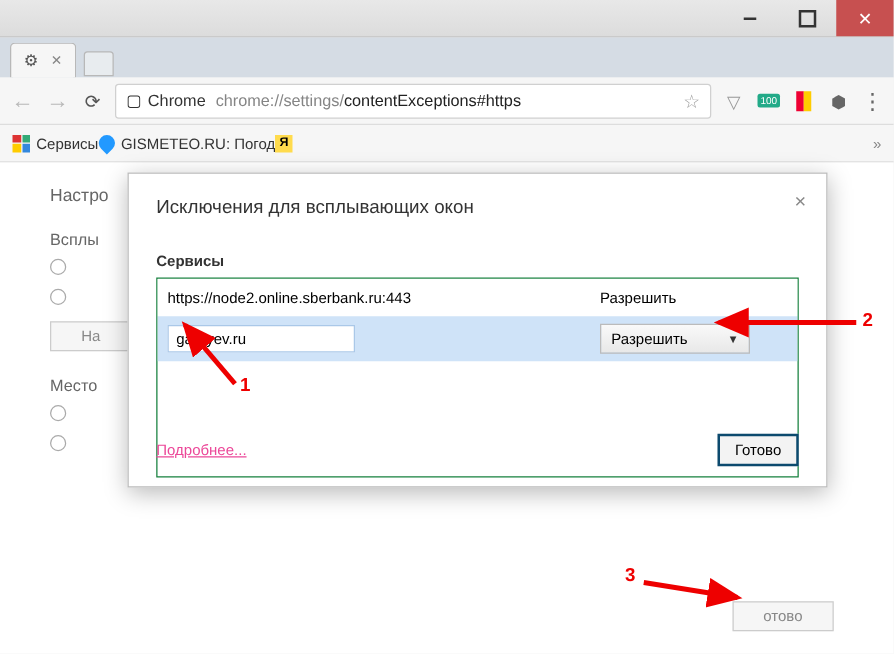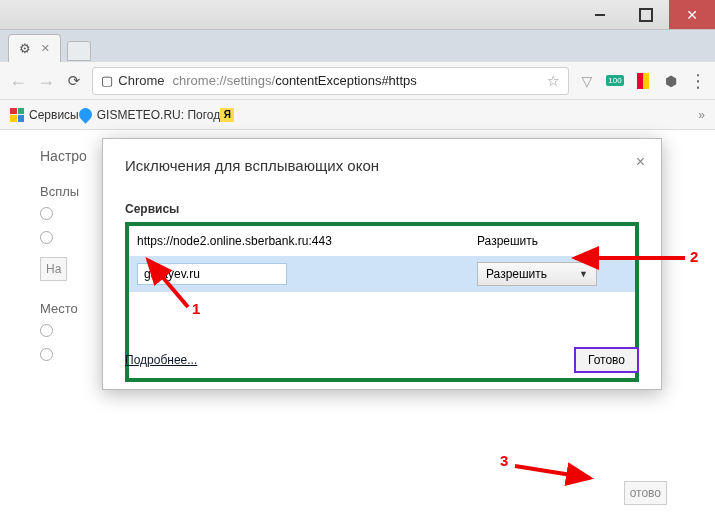--- a/index.html
+++ b/index.html
@@ -43,42 +43,42 @@
   .drop{width:13px;height:13px;border-radius:50% 50% 50% 0;background:#29f;transform:rotate(-45deg);}
   .ysq{width:14px;height:14px;background:#ffdb4d;display:flex;align-items:center;justify-content:center;font-size:10px;font-weight:bold;color:#000;}
   .rsq{width:14px;height:14px;background:#e03030;border-radius:2px;}
 
   
   .content{ position:absolute; top:130px; left:0; right:0; bottom:0; background:#fff;}
   .settings-bg{ position:absolute; inset:0; padding:18px 40px; color:#888; font-size:13px;}
   .settings-bg h3{ font-size:14px; color:#666; font-weight:normal; margin-bottom:14px;}
   .settings-bg .sect{ margin-top:20px; color:#666; font-size:13px;}
   .settings-bg .radio{ width:13px;height:13px;border:1px solid #aaa;border-radius:50%;display:inline-block;margin-right:8px;margin-top:8px;}
-  .settings-bg .btn-ghost{ display:inline-block; border:1px solid #ccc; padding:4px 5px; font-size:12px; background:#f6f6f6; margin-top:10px; color:#888;}
+  .settings-bg .btn-ghost{ display:inline-block; border:1px solid #ccc; padding:4px 24px; font-size:12px; background:#f6f6f6; margin-top:10px; color:#888;}
   .btn-ghost.br{ position:absolute; right:48px; bottom:18px;}
 
   
   .modal{ position:absolute; top:8px; left:102px; width:560px; height:252px; background:#fff; border:1px solid #bbb; box-shadow:0 4px 18px rgba(0,0,0,0.28); padding:18px 22px;}
   .modal h2{ font-size:15px; font-weight:normal; color:#333;}
   .modal .close{ position:absolute; top:14px; right:16px; color:#888; font-size:16px;}
   .grid{ margin-top:22px;}
   .grid-head{ display:flex; font-size:12px; font-weight:bold; color:#333; padding:6px 0;}
   .col-host{ flex:1; }
   .col-rule{ width:150px;}
-  .grid-body{ border:4px solid #15803d; height:160px; overflow:hidden;}
+  .grid-body{ border:1px solid #15803d; height:160px; overflow:hidden;}
   .row{ display:flex; align-items:center; height:30px; font-size:12px; padding:0 8px;}
   .row.existing{ background:#fff;}
   .row.active{ background:#cfe3f8; height:36px;}
   .row .host{ flex:1;}
   .row input.hostinput{ width:150px; height:22px; border:1px solid #aac8e8; padding:0 6px; font-size:12px; background:#fff;}
   .row .rule-select{ width:120px; height:24px; border:1px solid #bbb; background:linear-gradient(#f9f9f9,#e8e8e8); display:flex; align-items:center; justify-content:space-between; padding:0 8px; font-size:12px;}
   .row .rule-select .caret{ font-size:9px; color:#333;}
   .modal .footer{ position:absolute; left:22px; right:22px; bottom:16px; display:flex; align-items:center; justify-content:space-between;}
-  .modal .footer a{ color:#0f172a; font-size:12px; text-decoration:underline;text-align:center;}
-  .modal .done{ border:2px solid #6d28d9; background:#f3f3f3; padding:4px 12px; font-size:12px;}
+  .modal .footer a{ color:#ec4899; font-size:12px; text-decoration:underline;text-align:center;}
+  .modal .done{ border:2px solid #0c4a6e; background:#f3f3f3; padding:4px 12px; font-size:12px;}
 
   
   .ann{ position:absolute; color:#e00; font-weight:bold; font-size:15px; pointer-events:none;}
   .arrow{ position:absolute; pointer-events:none;}
   .arrow svg{ overflow:visible;}
 </style>
 </head>
 <body>
 
 <div class="titlebar">

